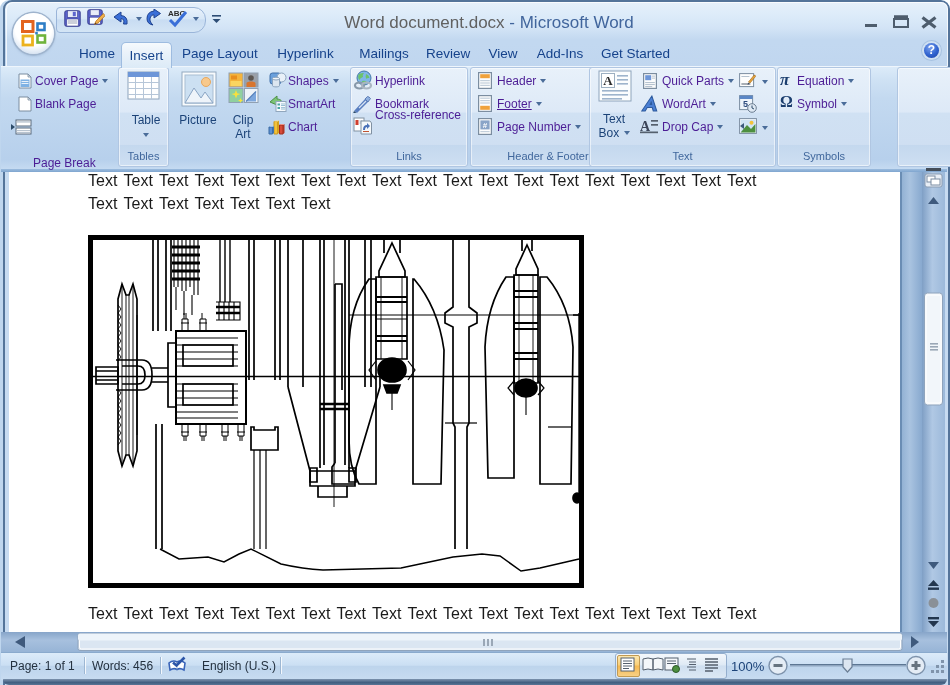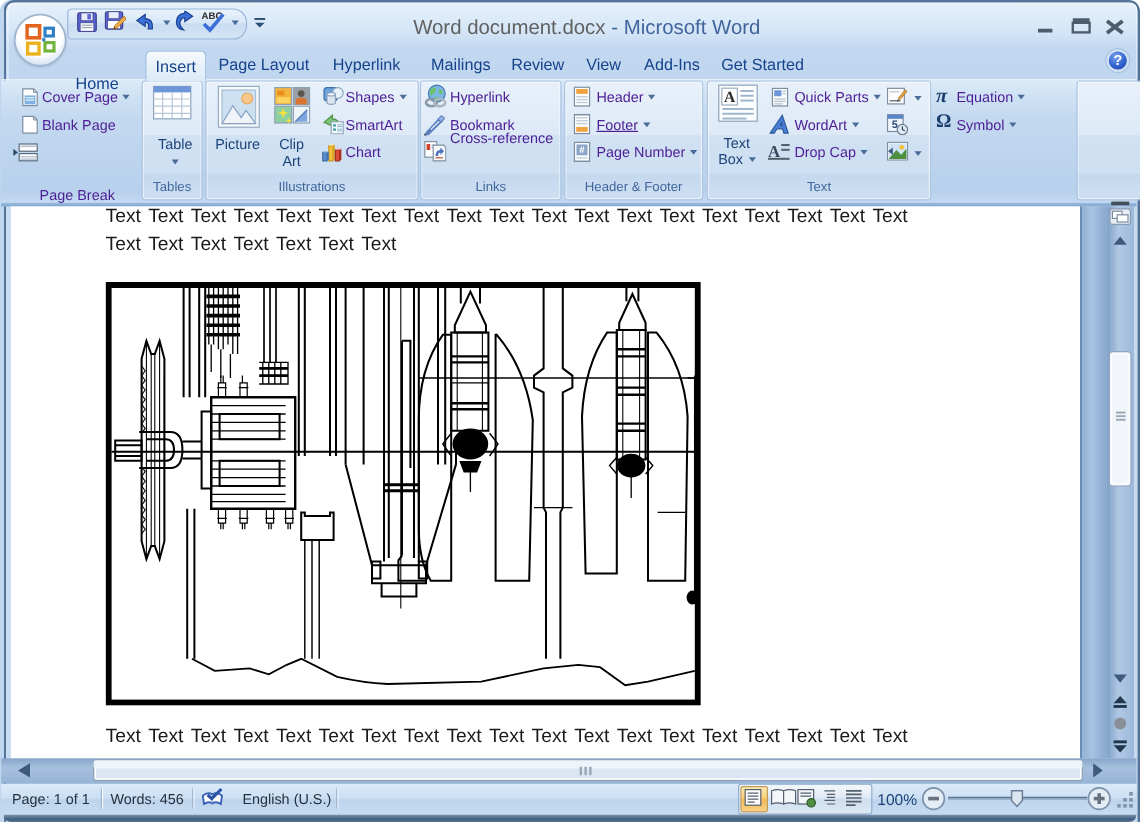--- a/index.html
+++ b/index.html
@@ -134,31 +134,31 @@
       <path d="M64 3 L70 9 M70 3 L64 9 M67.5 6.5 L76 15 M76 3 L64 15" stroke="none"></path>
       <path d="M64.5 3.5 L77.5 13.5 M77.5 3.5 L64.5 13.5" stroke-width="3.2"></path>
     </g>
   </svg>
   <div id="ribbon"></div>
   <div id="ribbon-bottom"></div>
 
   <div class="grp" style="left:118px;top:67px;width:49px;">
     <div class="grplabel">Tables</div>
   </div>
-  <div class="grp" style="left:171px;top:67px;width:176px;">
-    <div class="grplabel">Illustrations</div>
-  </div>
   <div class="grp" style="left:350px;top:67px;width:116px;">
     <div class="grplabel">Links</div>
   </div>
-  <div class="grp" style="left:470px;top:67px;width:114px;">
+  <div class="grp" style="left:470px;top:67px;width:114px;padding-left:40px;">
     <div class="grplabel">Header &amp; Footer</div>
   </div>
   <div class="grp" style="left:589px;top:67px;width:185px;">
     <div class="grplabel">Text</div>
+  </div>
+  <div class="grp" style="left:777px;top:67px;width:92px;">
+    <div class="grplabel">Symbols</div>
   </div>
   <div class="grp" style="left:897px;top:67px;width:60px;"></div>
 
   <div class="btxt" style="left:35px;top:74px;">Cover Page<span class="dd"></span></div>
   <div class="btxt" style="left:35px;top:97px;">Blank Page</div>
   <div class="btxt" style="left:33px;top:120px;margin-top:36px;">Page Break</div>
 
   <div class="bigtxt" style="left:118px;top:113px;width:56px;">Table</div>
   <div class="dd" style="position:absolute;left:139px;top:133px;"></div>
 
@@ -583,21 +583,21 @@
         <rect x="175" y="16" width="3" height="3"></rect>
       <rect x="170" y="11" width="3" height="3"></rect>
         <rect x="175" y="11" width="3" height="3"></rect>
         <rect x="175" y="6" width="3" height="3"></rect>
     </g>
   </svg>
   <div id="bottomstrip"></div>
   <div id="help">?</div>
 
   <div id="tab-insert">Insert</div>
-  <div class="tab" style="left:58px;width:46px;margin-top:16px;">Home</div>
+  <div class="tab" style="left:74px;width:46px;">Home</div>
   <div class="tab" style="left:182px;width:68px;">Page Layout</div>
   <div class="tab" style="left:274px;width:63px;">Hyperlink</div>
   <div class="tab" style="left:359px;width:50px;">Mailings</div>
   <div class="tab" style="left:426px;width:44px;">Review</div>
   <div class="tab" style="left:488px;width:30px;">View</div>
   <div class="tab" style="left:536px;width:48px;">Add-Ins</div>
   <div class="tab" style="left:601px;width:60px;">Get Started</div>
 </div>
 
 </body></html>

